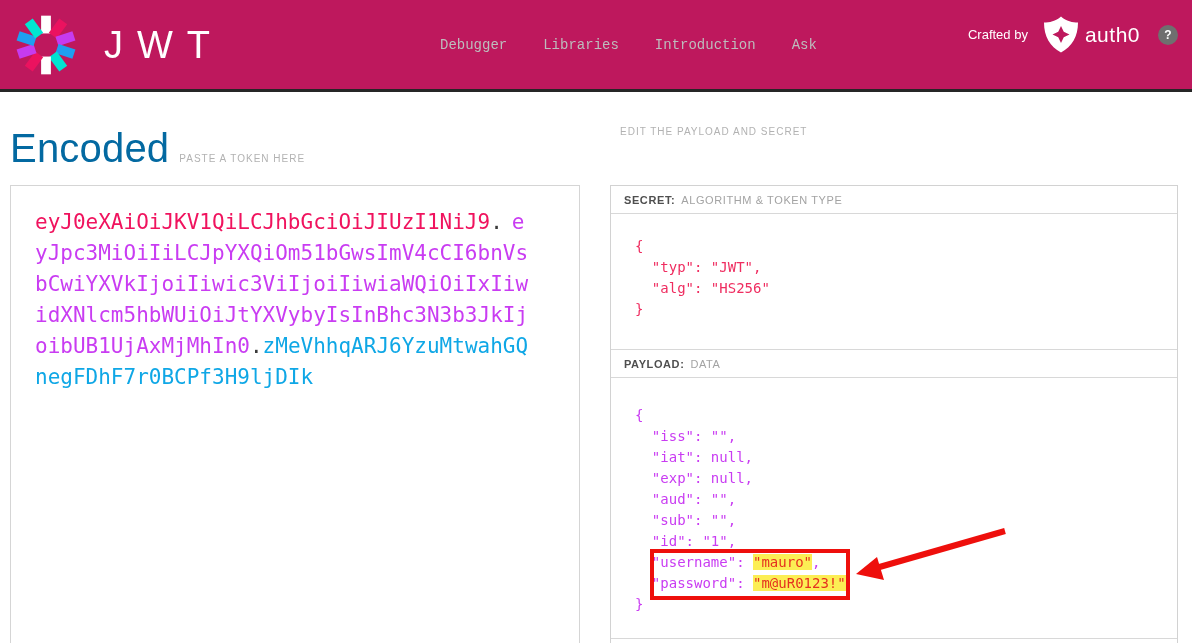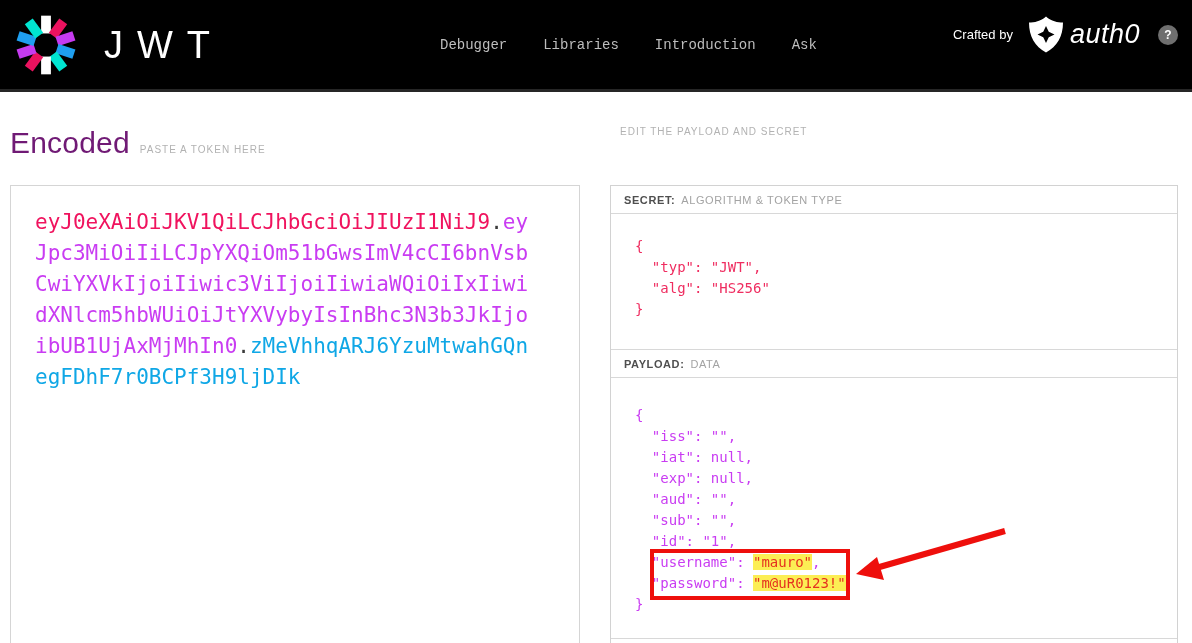--- a/index.html
+++ b/index.html
@@ -3,61 +3,61 @@
 <meta charset="utf-8">
 <style>
   html,body{margin:0;padding:0;}
   body{
     width:1192px;height:643px;position:relative;overflow:hidden;
     background:#fff;font-family:"Liberation Sans",sans-serif;
     -webkit-font-smoothing:antialiased;
   }
   
   .navbar{
-    position:absolute;top:0;left:0;width:100%;height:92px;background:#000000;
+    position:absolute;top:0;left:0;width:100%;height:92px;background:#be185d;
     border-bottom:3px solid #262626;box-sizing:border-box;
   }
   .brand{position:absolute;left:14px;top:13px;display:flex;align-items:center;cursor:pointer;}
   .brand-mark{width:64px;height:64px;display:block;}
   .brand-word{
     color:#fff;font-size:38px;letter-spacing:14px;font-weight:500;margin-left:26px;
     font-family:"Liberation Sans",sans-serif;
   }
   .nav-links{
     position:absolute;left:440px;top:0;height:89px;display:flex;align-items:center;gap:36px;
   }
   .nav-link{color:#bdbdbd;font-size:14px;cursor:pointer;font-family:Liberation Mono, monospace;}
   .nav-right{
     position:absolute;right:14px;top:0;height:69px;display:flex;align-items:center;gap:12px;
   }
   .crafted{color:#fff;font-size:13px;margin-right:4px;}
   .auth0-group{display:flex;align-items:center;gap:7px;cursor:pointer;}
-  .auth0-word{color:#fff;font-size:27px;font-weight:500;letter-spacing:0.5px;font-style:italic;}
+  .auth0-word{color:#fff;font-size:21px;font-weight:500;letter-spacing:0.5px;}
   .help-badge{
     width:20px;height:20px;border-radius:50%;background:#6f6f6f;color:#fff;
     font-size:12px;font-weight:bold;display:flex;align-items:center;justify-content:center;
     margin-left:6px;cursor:pointer;
   }
   
   .col-title{position:absolute;top:126px;display:flex;align-items:baseline;}
   .col-title.enc{left:10px;}
   .col-title.dec{left:610px;}
-  .title-main{font-size:30px;font-weight:500;color:#701a75;letter-spacing:0.2px;}
+  .title-main{font-size:40px;font-weight:500;color:#0369a1;letter-spacing:0.2px;}
   .title-sub{font-size:10px;color:#b2b2b2;letter-spacing:1px;margin-left:10px;font-weight:normal;}
   
   .encoded-box{
     position:absolute;left:10px;top:185px;width:570px;height:480px;
     border:1px solid #d5d5d5;box-sizing:border-box;background:#fff;
     padding:21px 45px 20px 24px;cursor:text;
   }
   .token{font-family:"DejaVu Sans Mono","Liberation Mono",monospace;font-size:21px;}
   .token .code-line{line-height:31px;}
   .token .seg{word-break:break-all;white-space:pre-wrap;}
   .tok-header{color:#f0135e;text-align:right;}
-  .tok-payload{color:#c93cf2;}
+  .tok-payload{color:#c93cf2;margin-left:9px;}
   .tok-sig{color:#0fa7e6;}
   .tok-dot{color:#3a3a3a;}
   
   .decoded-box{
     position:absolute;left:610px;top:185px;width:568px;height:480px;
     border:1px solid #d2d2d2;box-sizing:border-box;background:#fff;
   }
   .d-label{
     height:27px;border-bottom:1px solid #d8d8d8;display:flex;align-items:center;
     padding-left:13px;font-size:11px;letter-spacing:0.6px;

